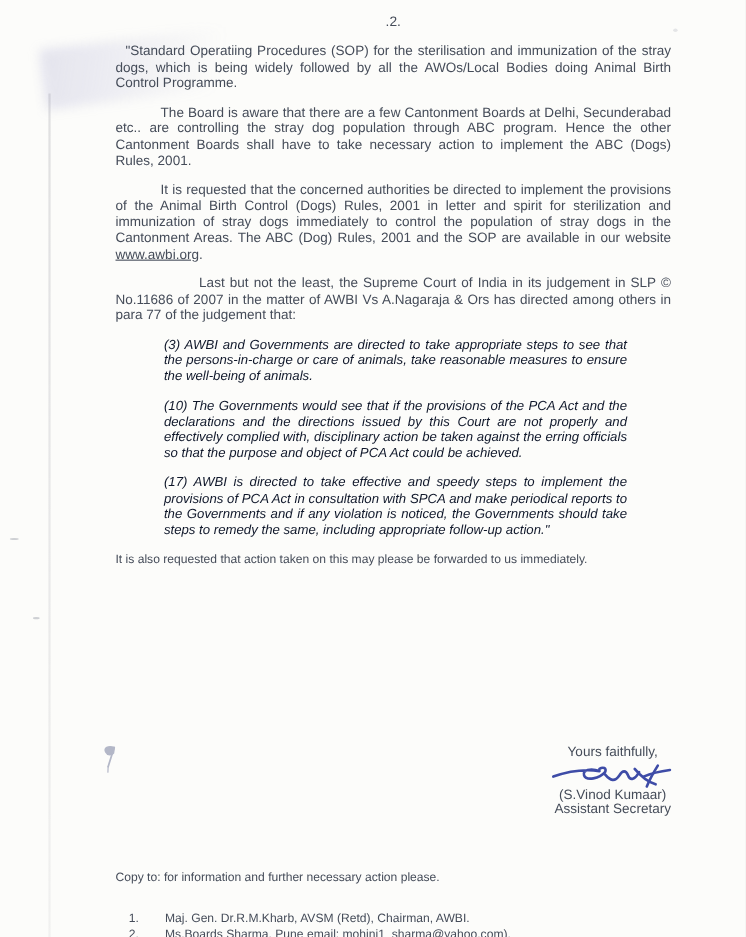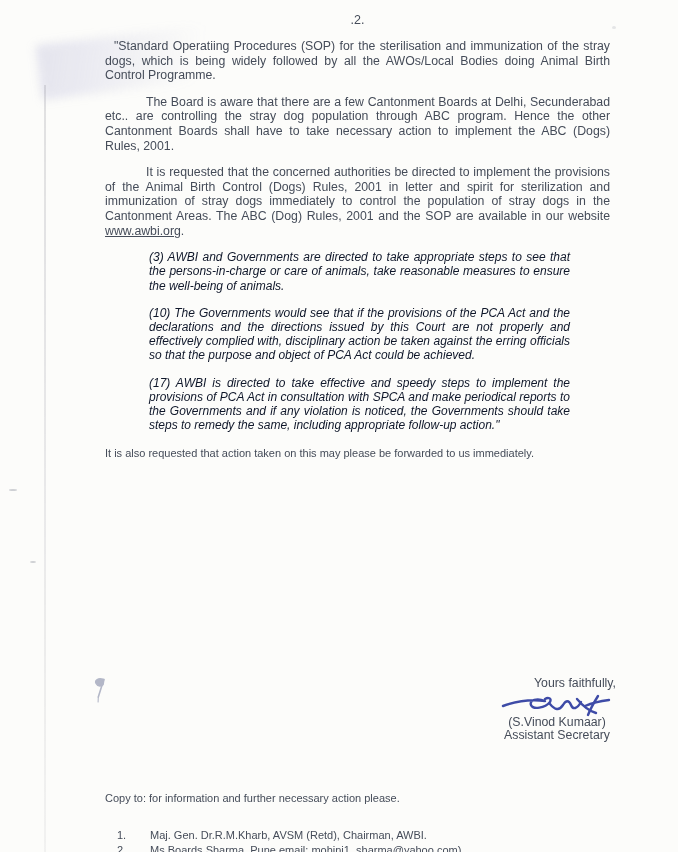--- a/index.html
+++ b/index.html
@@ -64,21 +64,21 @@
     line-height:14.6px;
   }
   .sign-block{
     position:absolute;
     top:677px;right:62px;
     width:118px;
     text-align:center;
     font-size:12.3px;
     line-height:13.5px;
   }
-  .sign-block .valediction{white-space:nowrap;text-align:right;}
+  .sign-block .valediction{white-space:nowrap;}
   .signature-svg{display:block;margin:1px auto -2px auto;}
   .pen-mark{
     position:absolute;left:88px;top:675px;
     opacity:.65;
   }
   .copy-section{
     position:absolute;
     left:105px;top:791px;
     width:500px;
     font-size:11px;
@@ -103,20 +103,21 @@
 
     <div class="pageno">.2.</div>
 
     <p class="body small-indent">"Standard Operatiing Procedures (SOP) for the sterilisation and immunization of the stray dogs, which is being widely followed by all the AWOs/Local Bodies doing Animal Birth Control Programme.</p>
 
 
     <p class="body indent">The Board is aware that there are a few Cantonment Boards at Delhi, Secunderabad etc.. are controlling the stray dog population through ABC program. Hence the other Cantonment Boards shall have to take necessary action to implement the ABC (Dogs) Rules, 2001.</p>
 
     <p class="body indent"><span>It is requested that the concerned authorities be directed to implement the provisions of the Animal Birth Control (Dogs) Rules, 2001 in letter and spirit for sterilization and immunization of stray dogs immediately to control the population of stray dogs in the Cantonment Areas. The ABC (Dog) Rules, 2001 and the SOP are available in our website </span><span class="weblink">www.awbi.org</span><span>.</span></p>
 
+    <p class="body big-indent">Last but not the least, the Supreme Court of India in its judgement in SLP © No.11686 of 2007 in the matter of AWBI Vs A.Nagaraja &amp; Ors has directed among others in para 77 of the judgement that:</p>
 
     <p class="quote">(3) AWBI and Governments are directed to take appropriate steps to see that the persons-in-charge or care of animals, take reasonable measures to ensure the well-being of animals.</p>
 
 
     <p class="quote">(10) The Governments would see that if the provisions of the PCA Act and the declarations and the directions issued by this Court are not properly and effectively complied with, disciplinary action be taken against the erring officials so that the purpose and object of PCA Act could be achieved.</p>
 
     <p class="quote">(17) AWBI is directed to take effective and speedy steps to implement the provisions of PCA Act in consultation with SPCA and make periodical reports to the Governments and if any violation is noticed, the Governments should take steps to remedy the same, including appropriate follow-up action."</p>
 
     <p class="closing">It is also requested that action taken on this may please be forwarded to us immediately.</p>
 

